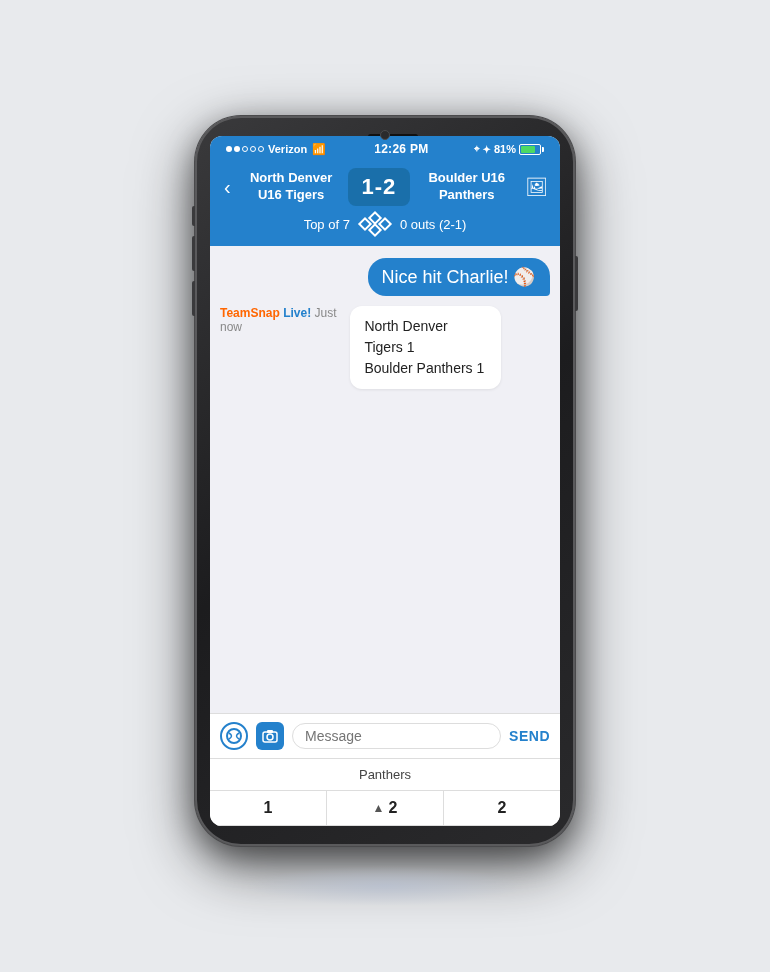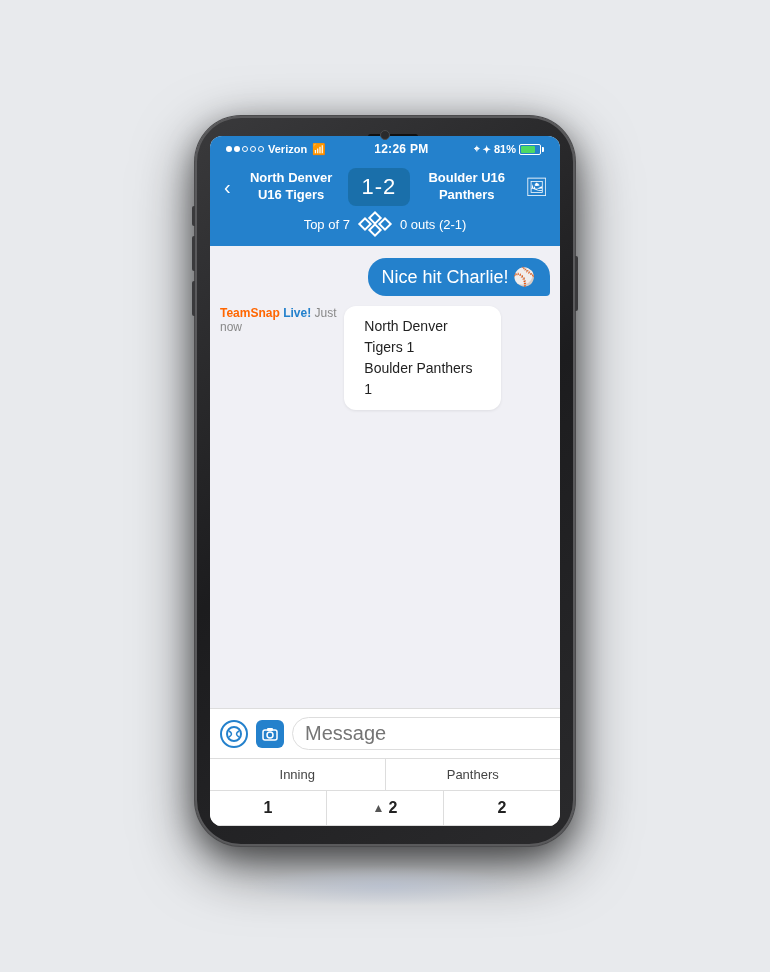--- a/index.html
+++ b/index.html
@@ -231,21 +231,21 @@
       background: #1a6faa;
       border-radius: 8px;
       padding: 6px 14px;
       min-width: 60px;
       text-align: center;
     }
 
     .score-text {
       color: white;
       font-size: 22px;
-      font-weight: 400;
+      font-weight: 700;
       letter-spacing: 1px;
     }
 
     .image-icon {
       color: white;
       font-size: 18px;
       padding: 0 2px;
     }
 
     .inning-row {
@@ -321,21 +321,21 @@
     }
 
     .live-label .brand-live {
       color: #2481cc;
       font-weight: 700;
     }
 
     .live-card {
       background: white;
       border-radius: 12px;
-      padding: 10px 20px;
+      padding: 10px 14px;
       font-size: 14px;
       color: #222;
       line-height: 1.5;
       box-shadow: 0 1px 3px rgba(0,0,0,0.08);
     }
 
     
     .input-row {
       background: white;
       border-top: 1px solid #ddd;
@@ -367,21 +367,21 @@
       align-items: center;
       justify-content: center;
       flex-shrink: 0;
     }
 
     .message-input {
       flex: 1;
       border: 1px solid #ddd;
       border-radius: 18px;
       padding: 4px 12px;
-      font-size: 20px;
+      font-size: 14px;
       color: #aaa;
       background: white;
       outline: none;
     }
 
     .send-btn {
       color: #2481cc;
       font-size: 14px;
       font-weight: 700;
       letter-spacing: 0.5px;
@@ -538,21 +538,20 @@
             <circle cx="8" cy="9" r="3" fill="none" stroke="white" stroke-width="1.5"></circle>
             <rect x="5" y="2" width="6" height="3" rx="1" fill="white"></rect>
           </svg>
         </div>
         <input class="message-input" type="text" placeholder="Message" style="">
         <div class="send-btn">SEND</div>
       </div>
 
       <div class="scorecard">
         <div class="scorecard-header">
-          <div class="scorecard-col-header">Inning</div>
           <div class="scorecard-col-header">Panthers</div>
         </div>
         <div class="scorecard-data-row">
           <div class="scorecard-cell">
             <span>1</span>
           </div>
           <div class="scorecard-cell">
             <span class="arrow-up">▲</span>
             <span>2</span>
           </div>

